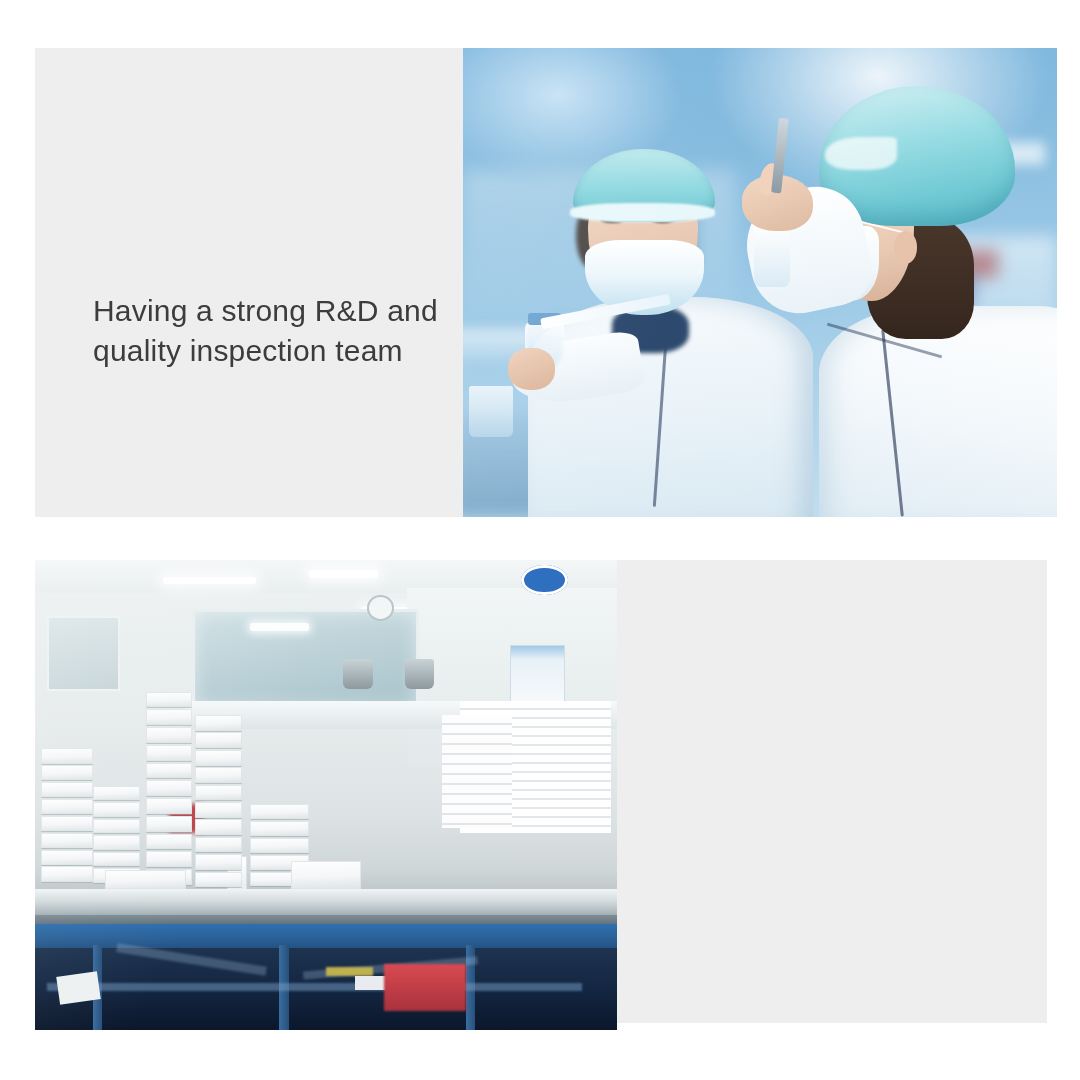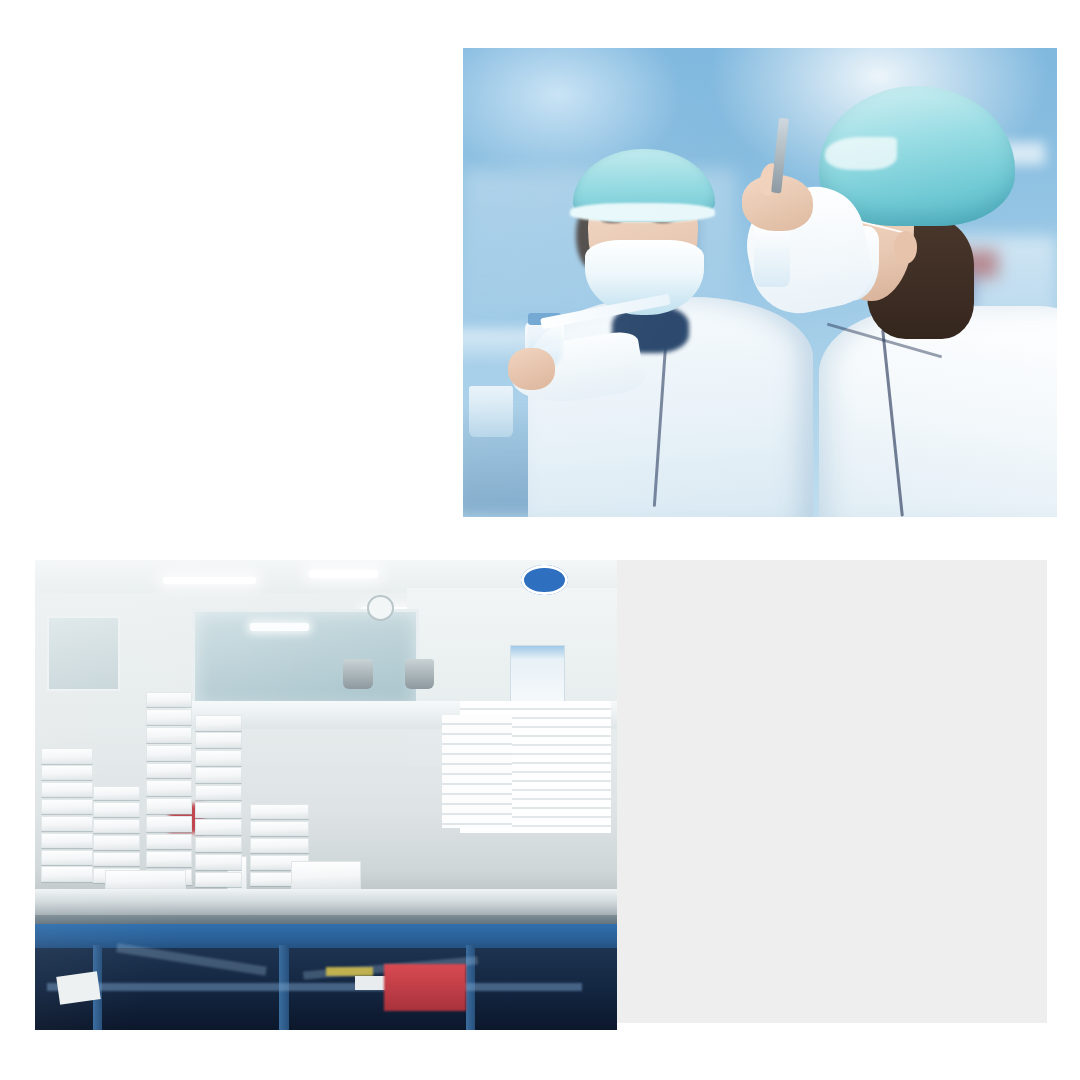--- a/index.html
+++ b/index.html
@@ -468,20 +468,24 @@
     background:linear-gradient(180deg,#ffffff,#e3e9eb);
     border-radius:2px 2px 1px 1px;
     box-shadow:inset 0 0 0 1px rgba(215,222,225,.9);
   }
 </style>
 </head>
 <body>
 
 <div class="stage">
 
+  <div class="panel" id="top-text-panel">
+    <div class="caption" id="top-caption"><span>Having a strong R&amp;D and</span>
+<span>quality inspection team</span></div>
+  </div>
 
   <div class="photo" id="top-photo">
     <div class="lab-bg"></div>
     <div class="lab-wallpanel"></div>
     <div class="lab-shelf"></div>
     <div class="lab-shelf2"></div>
     <div class="lab-darkbox"></div>
     <div class="lab-redtray"></div>
     <div class="lab-bluevials"></div>
     <div class="lab-counter"></div>

